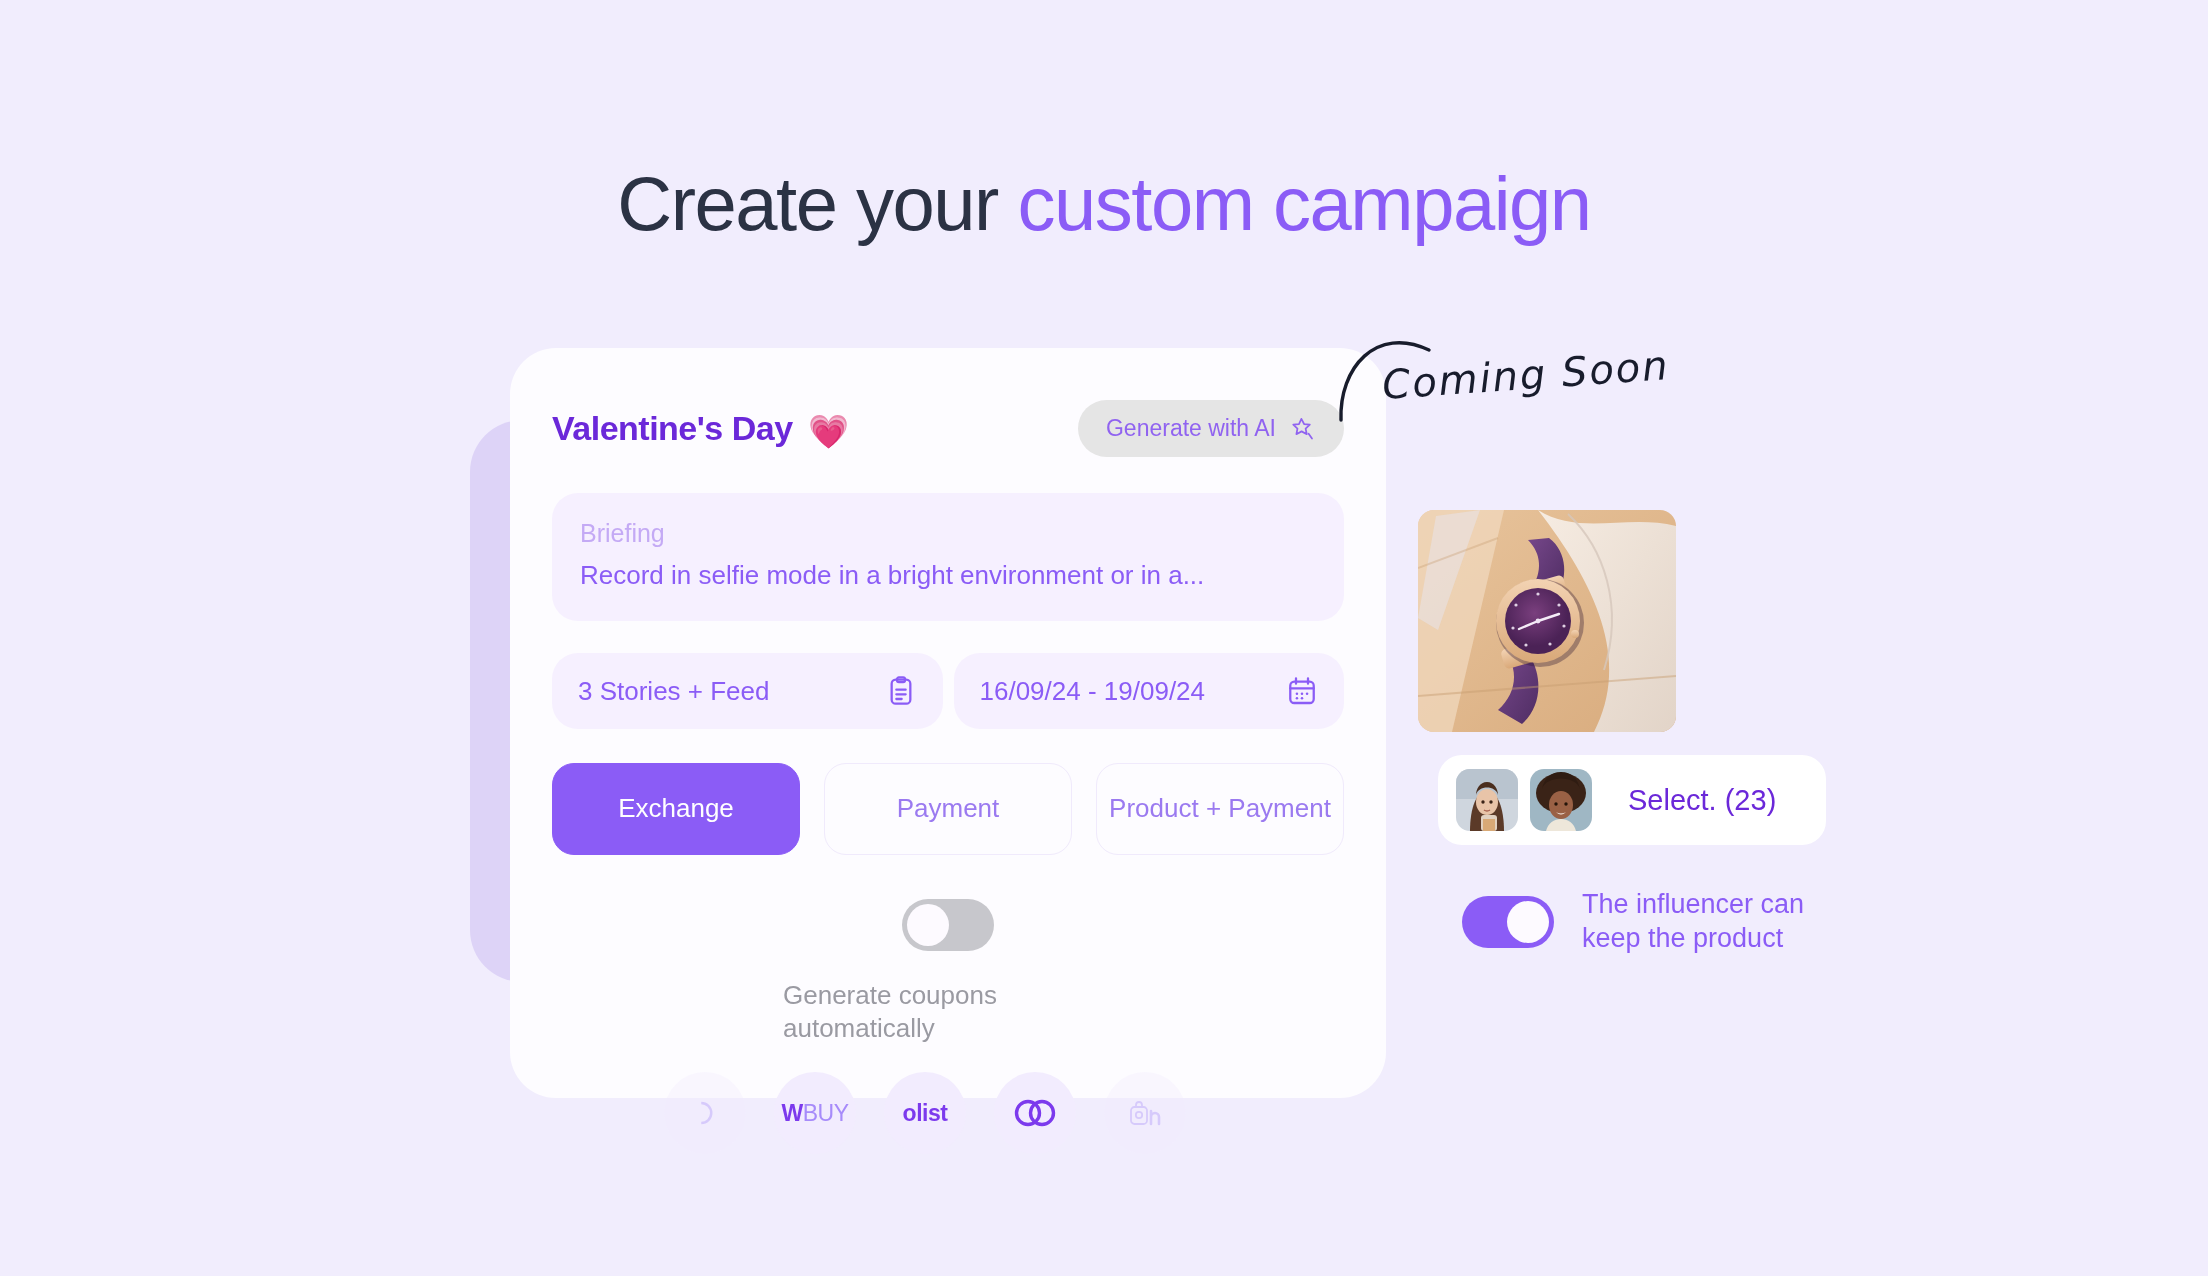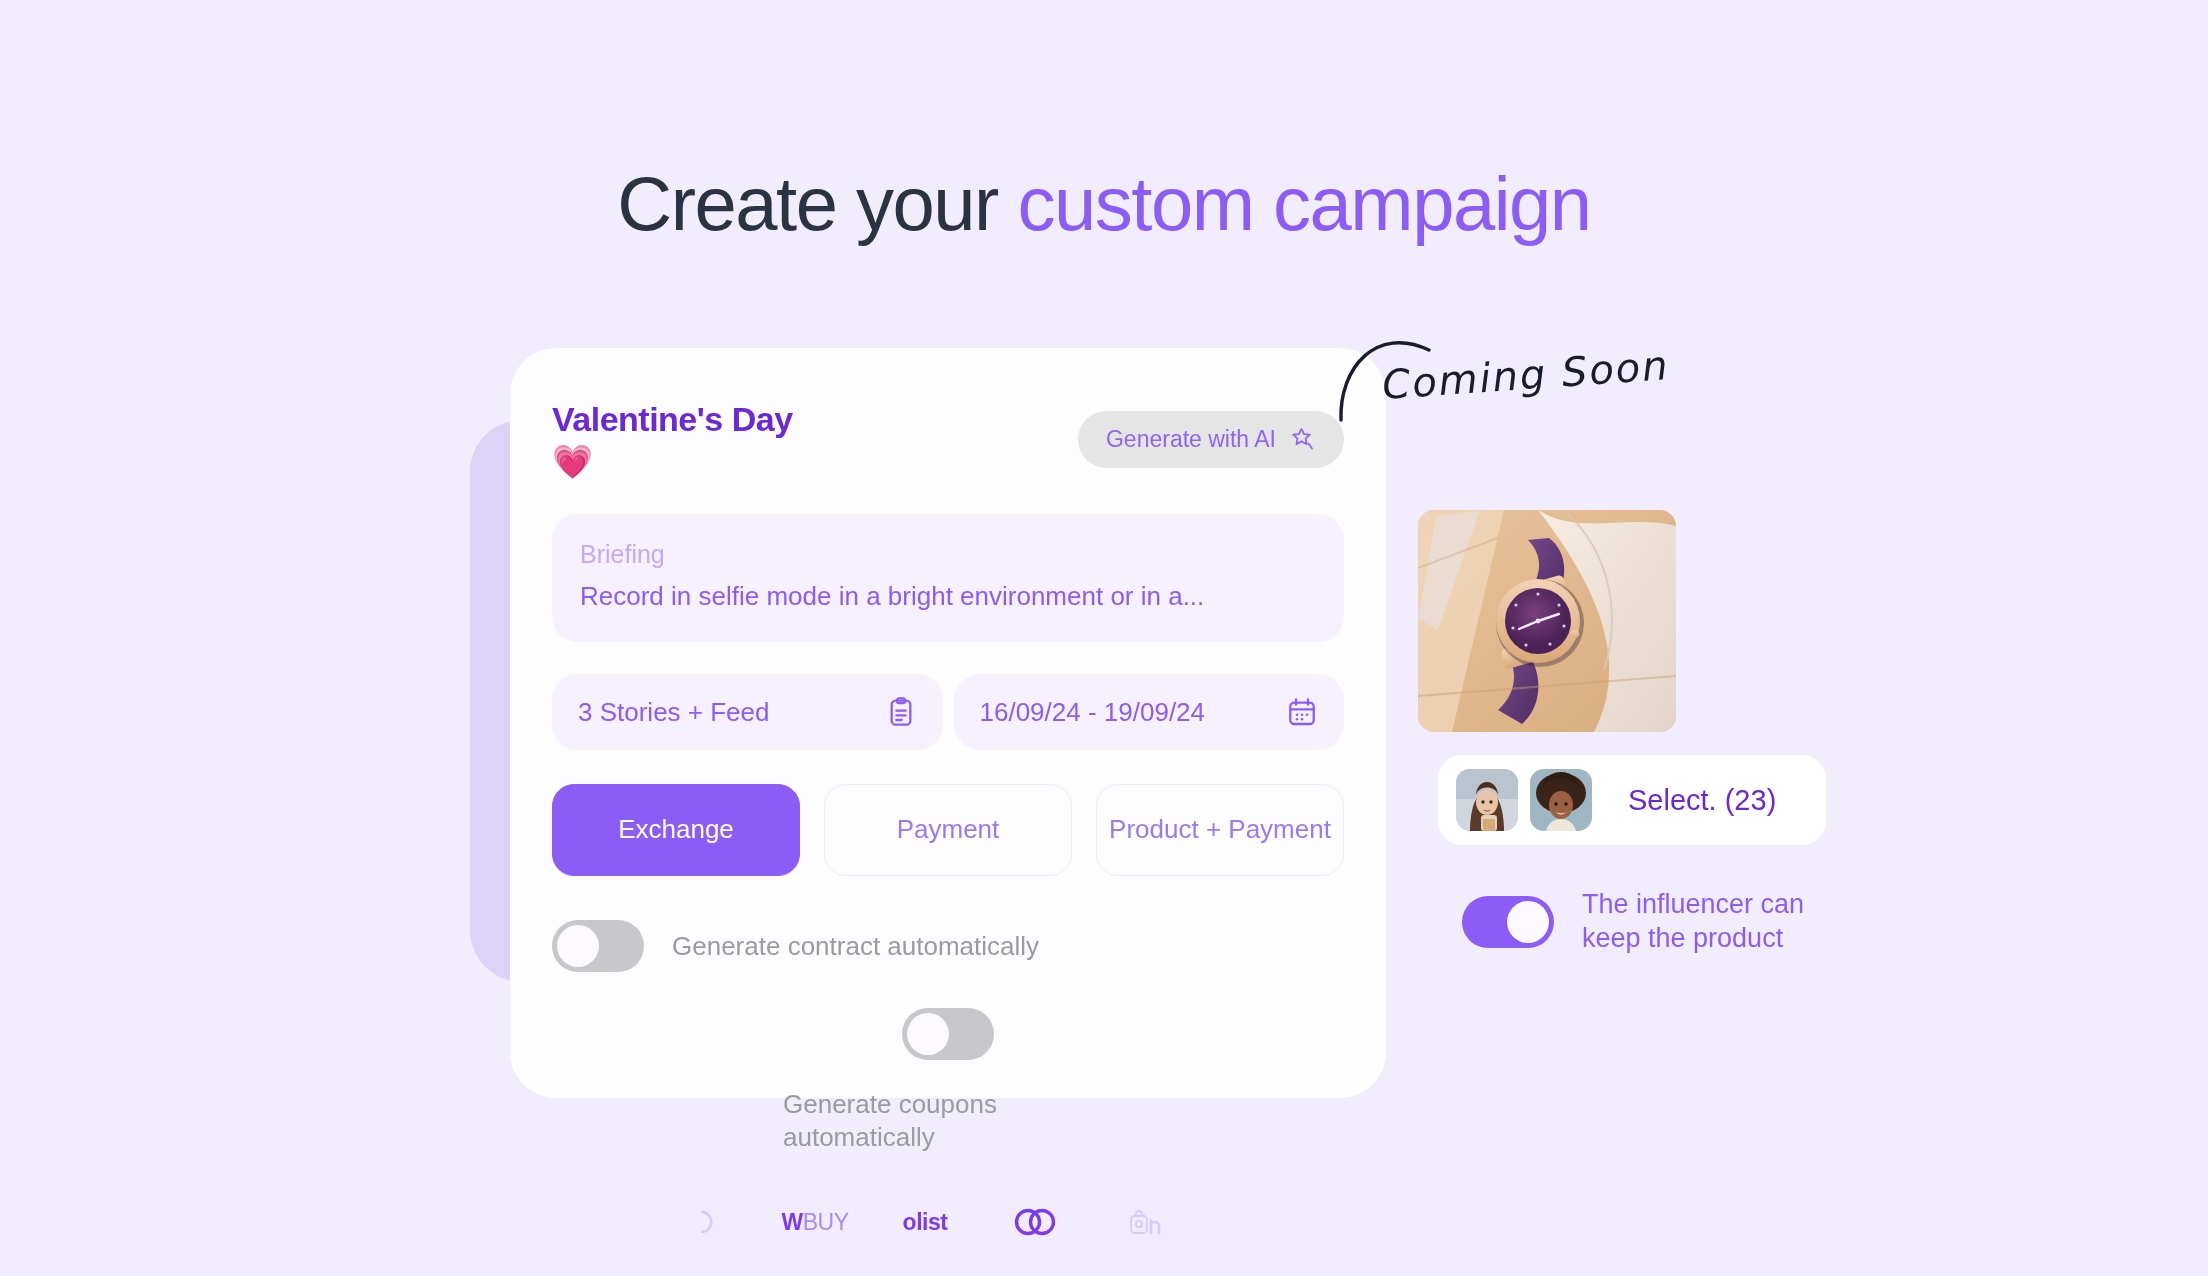--- a/index.html
+++ b/index.html
@@ -34,21 +34,21 @@
     background:#fdfcff; border-radius:46px;
     padding:52px 42px 0 42px;
   }
 
   .card-head {
     display:flex; align-items:center; justify-content:space-between;
     margin-bottom:36px;
   }
   .card-title {
     font-size:34px; font-weight:bold; color:#6b28d9;
-    letter-spacing:-0.5px; display:flex; align-items:flex-start; gap:6px;flex-direction:column;
+    letter-spacing:-0.5px; display:flex; align-items:flex-end; gap:16px;
   }
   .heart { font-size:33px; line-height:1; }
 
   .ai-btn {
     display:inline-flex; align-items:center; gap:14px;
     background:#e5e5e5; color:#9063f0;
     border:none; border-radius:30px;
     padding:15px 28px; font-size:23px;
     font-family:"Liberation Sans", sans-serif;
     cursor:pointer; white-space:nowrap;
@@ -210,26 +210,20 @@
         </span>
       </div>
     </div>
 
     <div class="tabs">
       <div class="tab active">Exchange</div>
       <div class="tab">Payment</div>
       <div class="tab">Product + Payment</div>
     </div>
 
-    <div class="switch-row">
-      <div class="switch">
-          <div class="knob"></div>
-        </div>
-      <div class="switch-label">Generate contract automatically</div>
-    </div>
 
     <div class="switch-row coupon-row">
       <div class="switch">
           <div class="knob"></div>
         </div>
       <div class="switch-label">Generate coupons automatically</div>
       <div class="logos">
         <div class="logo fade-l">
           <svg width="30" height="30" viewBox="0 0 24 24" fill="none" stroke="#a78bfa" stroke-width="2">
               <path d="M9 4a8 8 0 0 1 0 16"></path>

